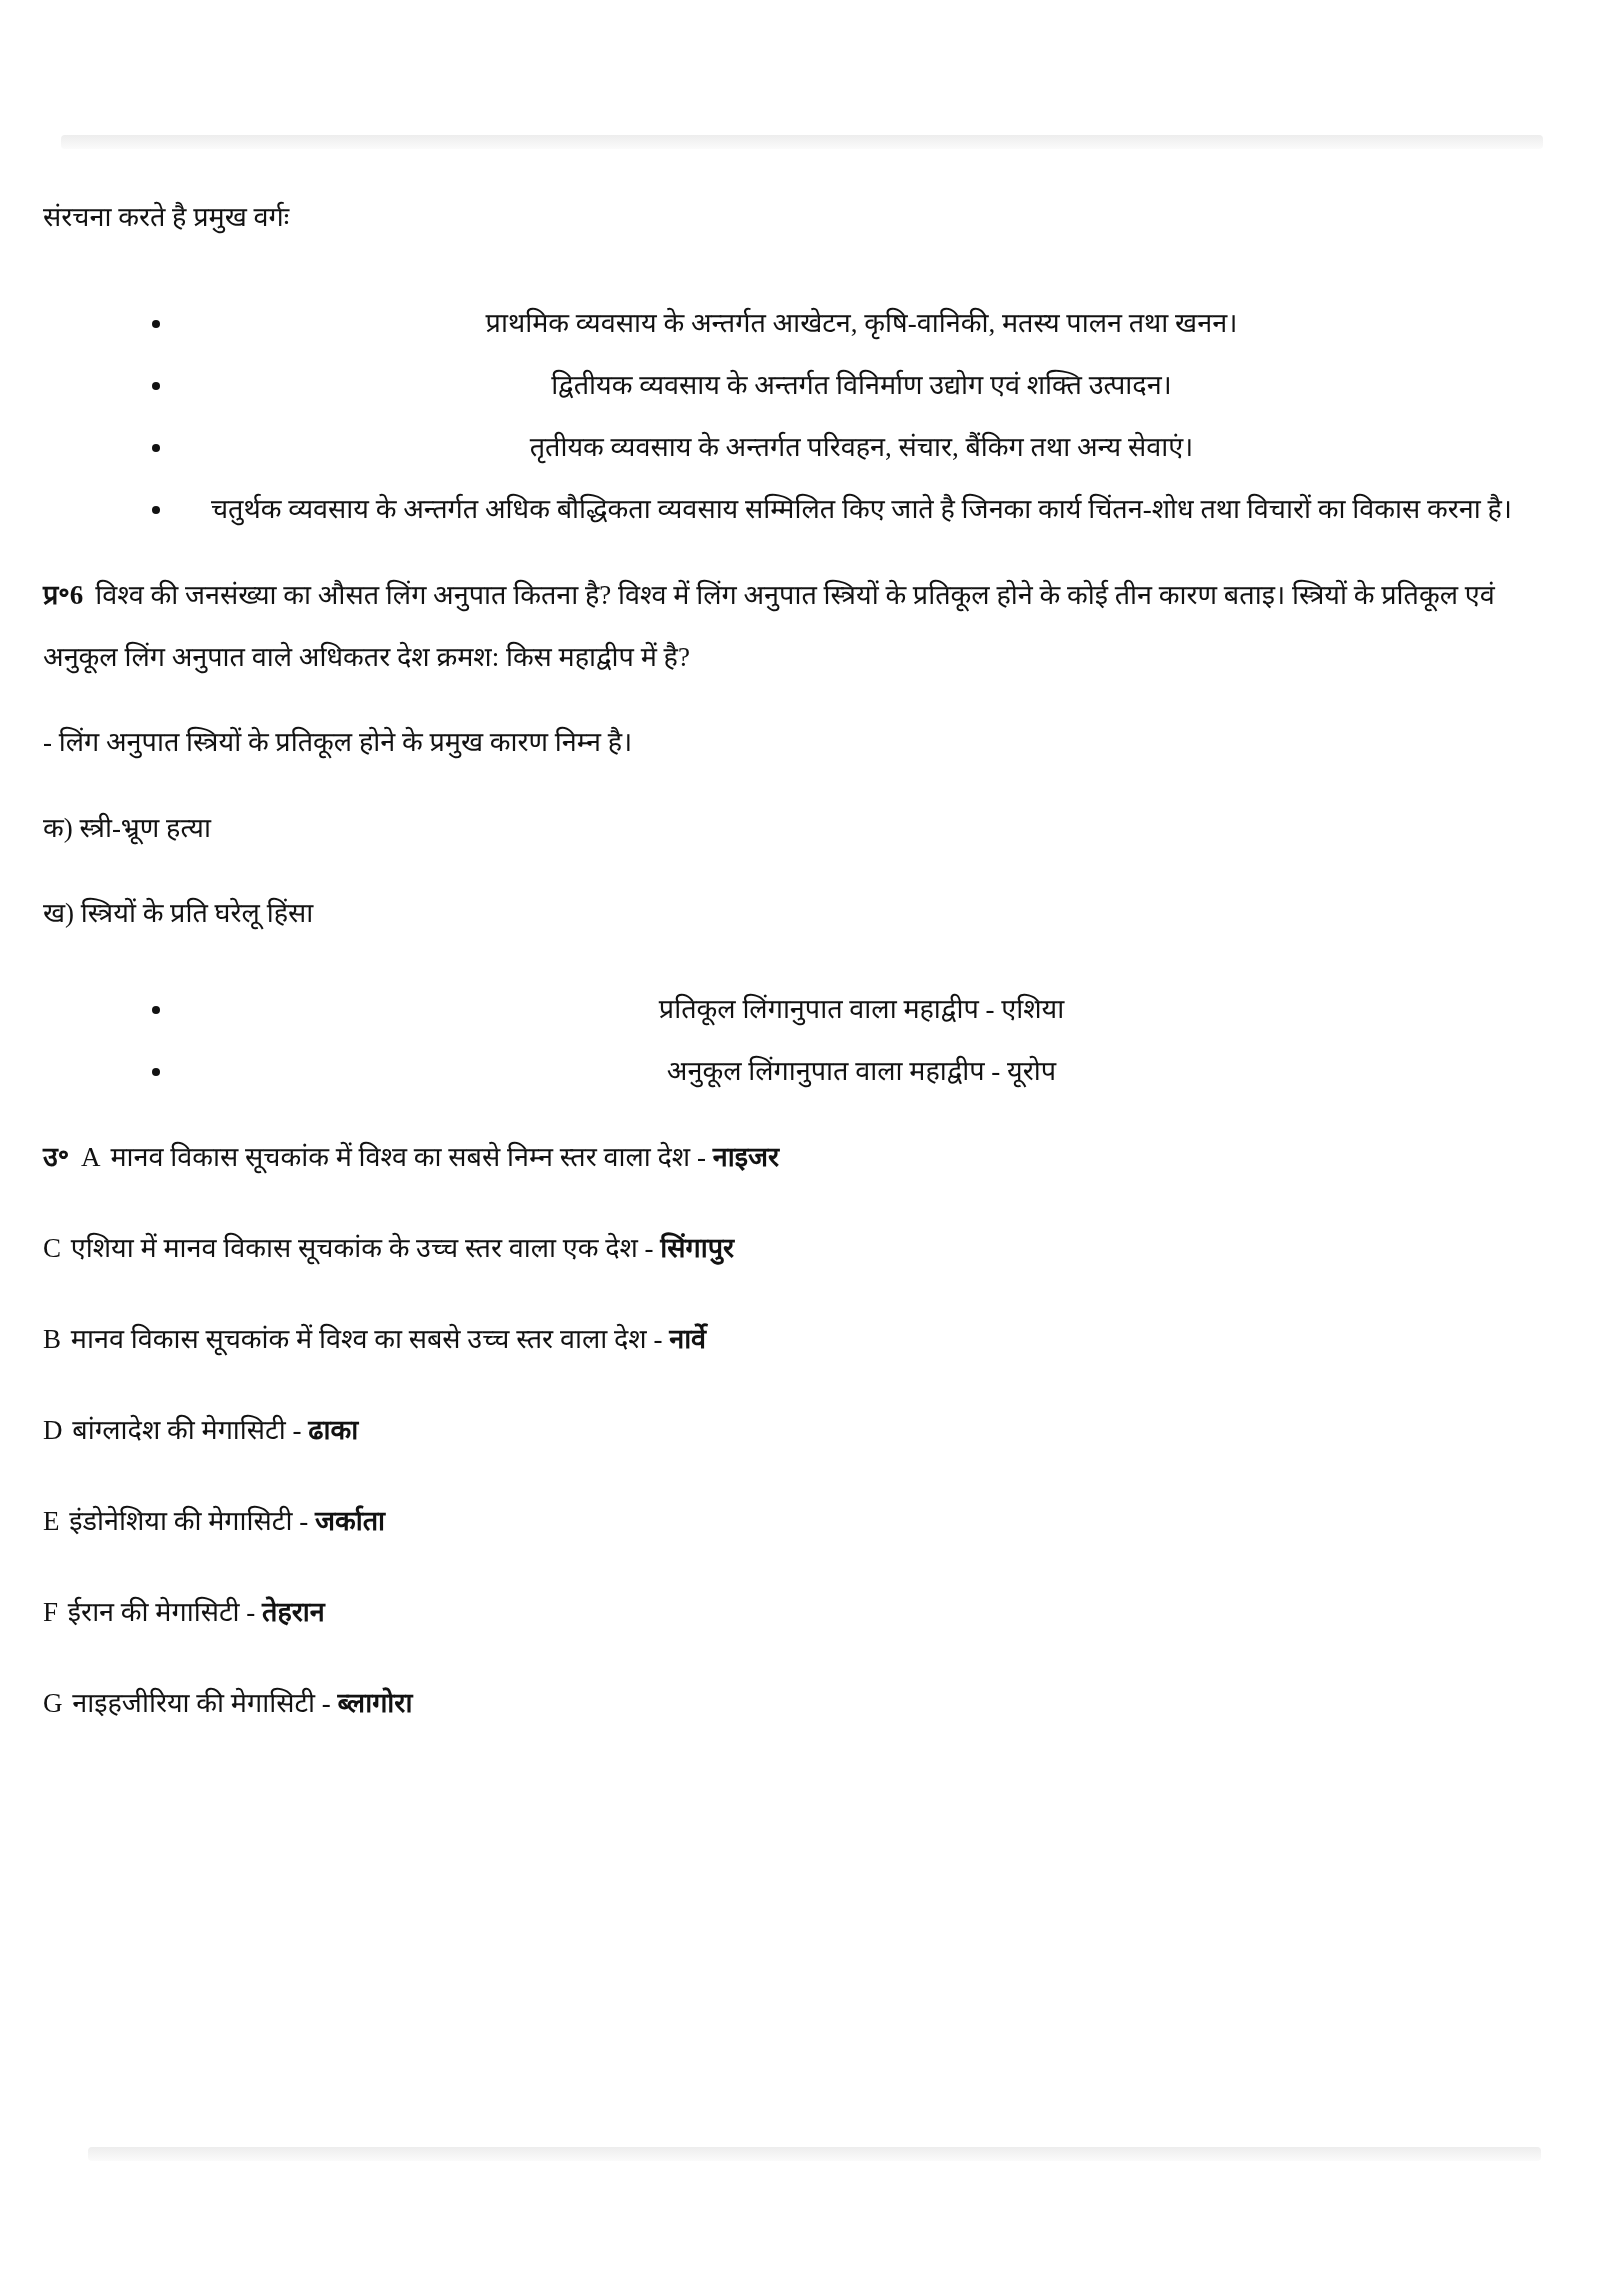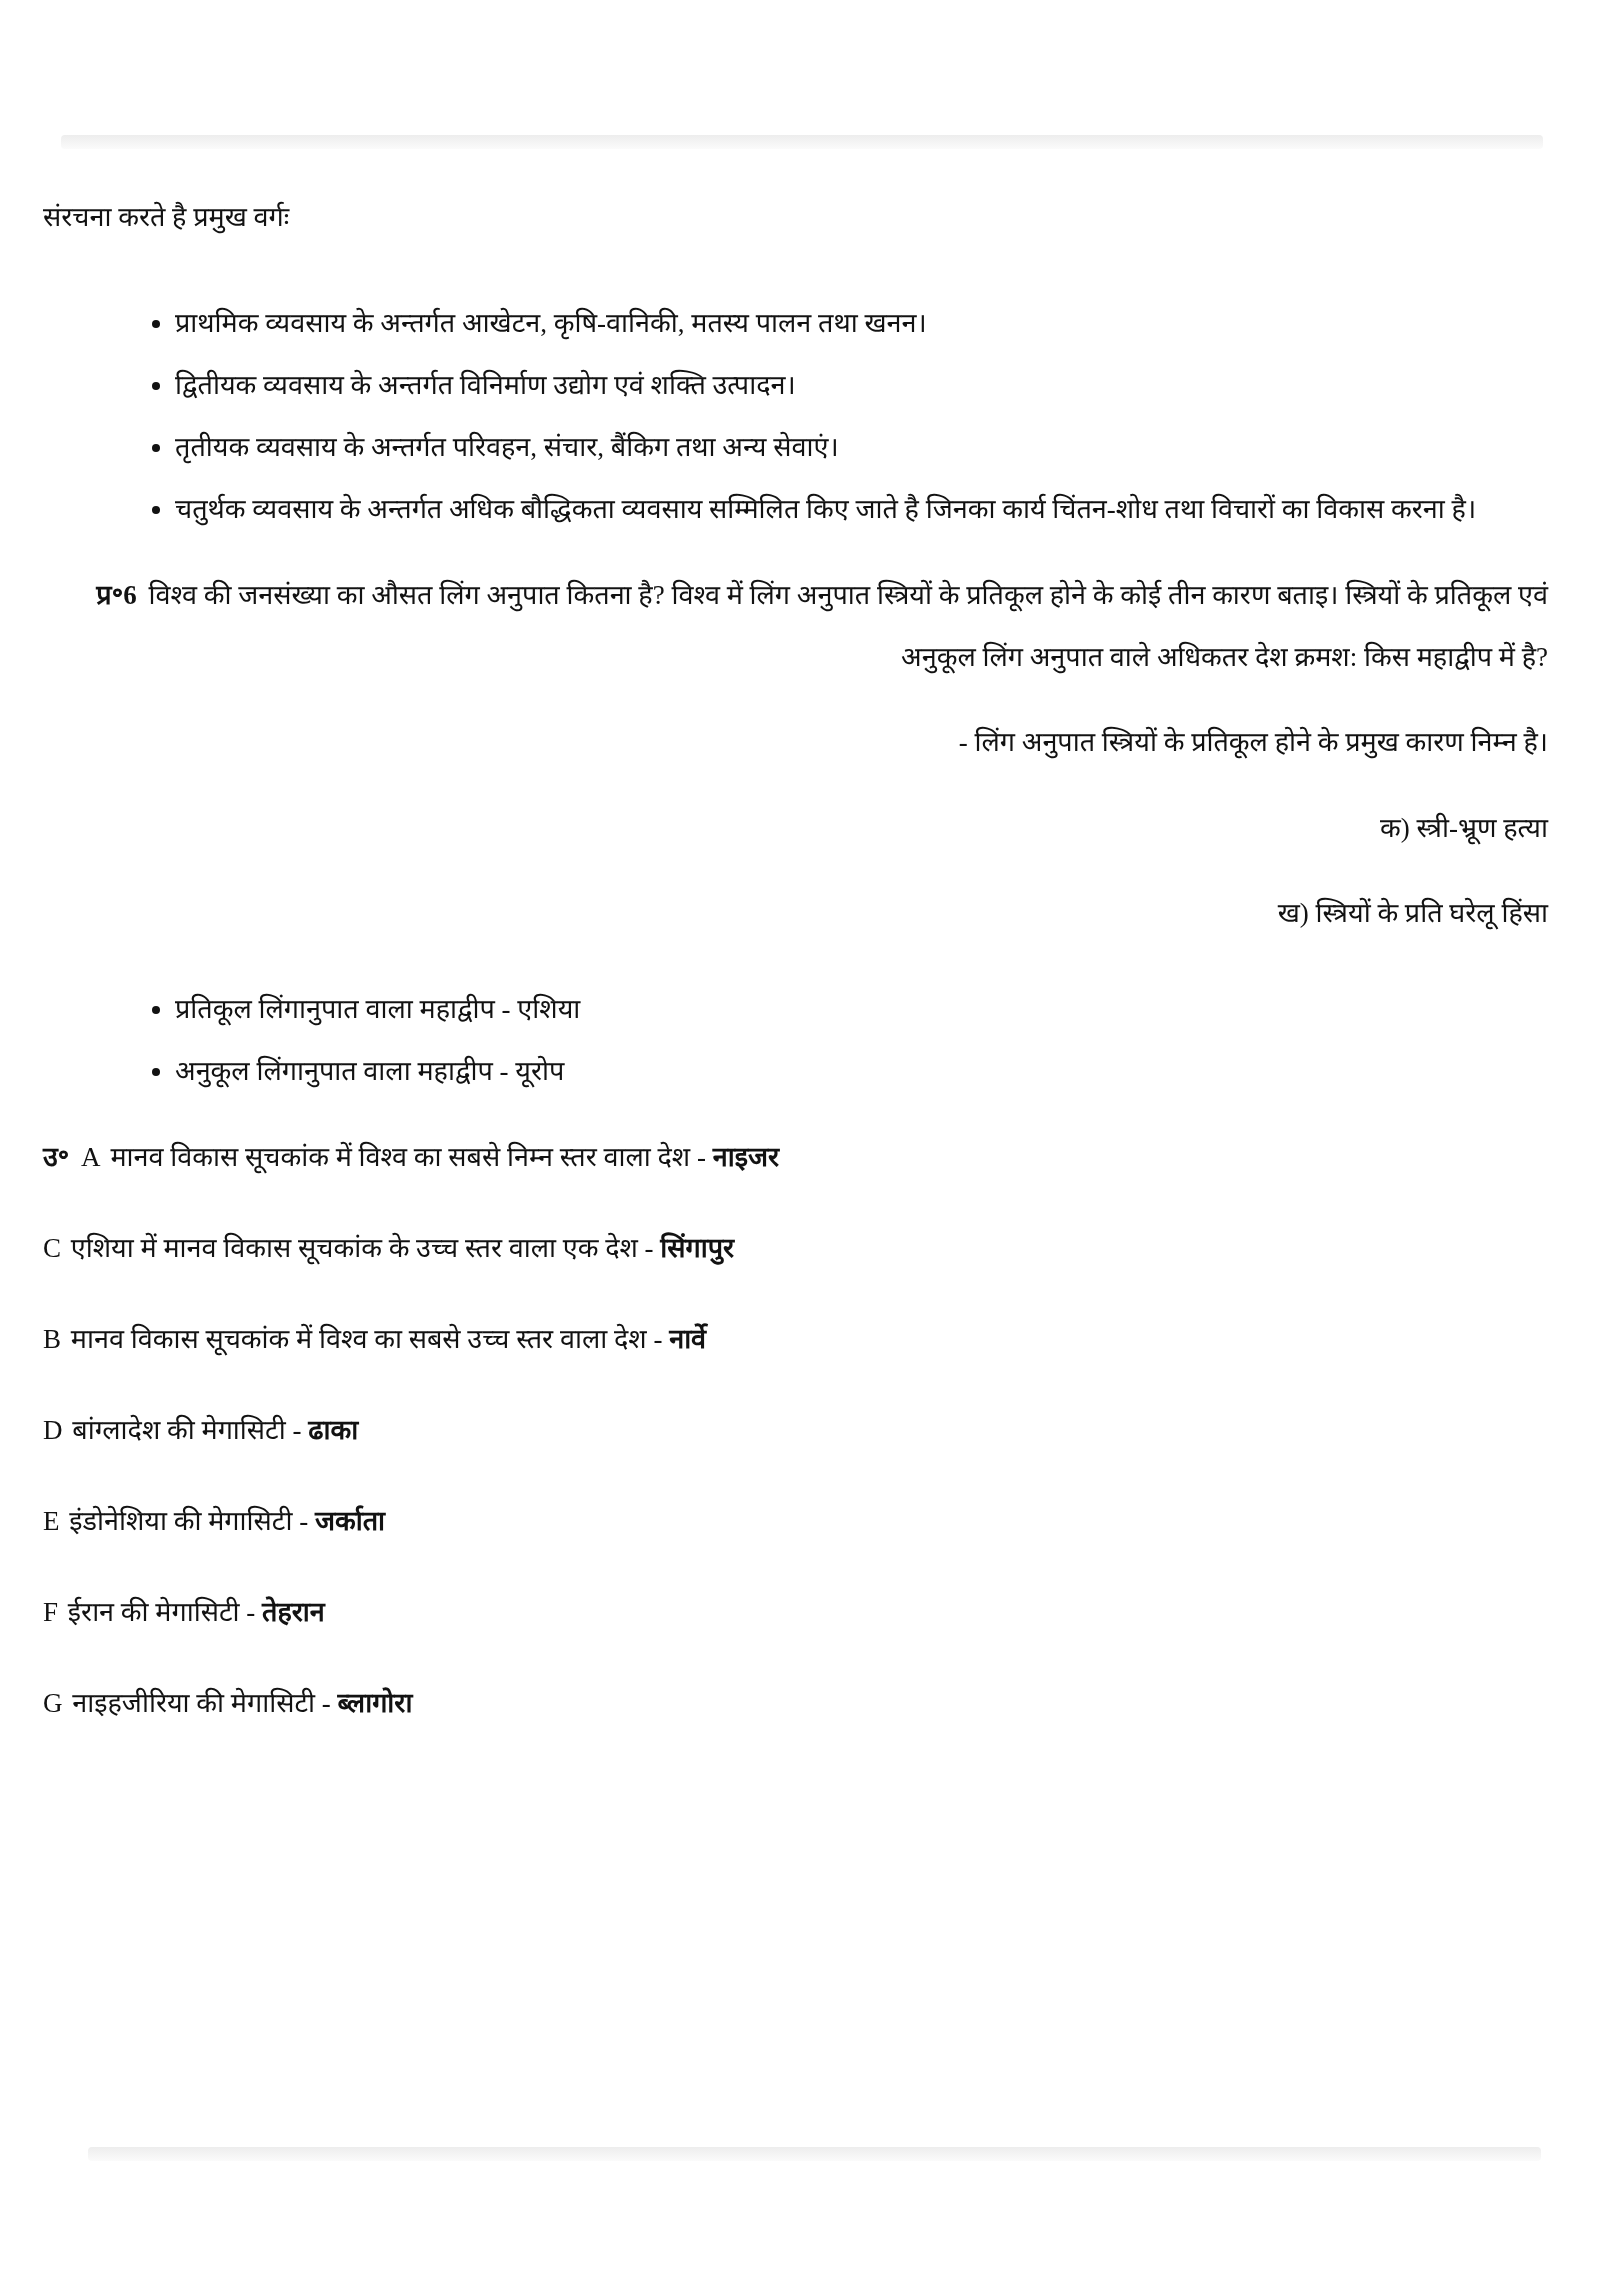--- a/index.html
+++ b/index.html
@@ -27,30 +27,30 @@
 
   .content {
     position: absolute;
     top: 186px;
     left: 43px;
     width: 1505px;
   }
   p.block {
     margin: 0 0 23.5px 0;
     line-height: 62px;
-    text-align: right;
   }
   p.intro {
     margin: 0 0 44px 0;
     line-height: 62px;
   }
   ul.bullets {
     margin: 44px 0 23.5px 0;
     padding-left: 132px;
     list-style: disc;
+    text-align: center;
   }
   ul.bullets.continents {
     margin-top: 34px;
   }
   ul.bullets li {
     line-height: 62px;
   }
   .qlabel { font-weight: 700; margin-right: 11.8px; }
   .bold   { font-weight: 700; }
   .ansprefix { font-weight: 700; margin-right: 11.8px; }

